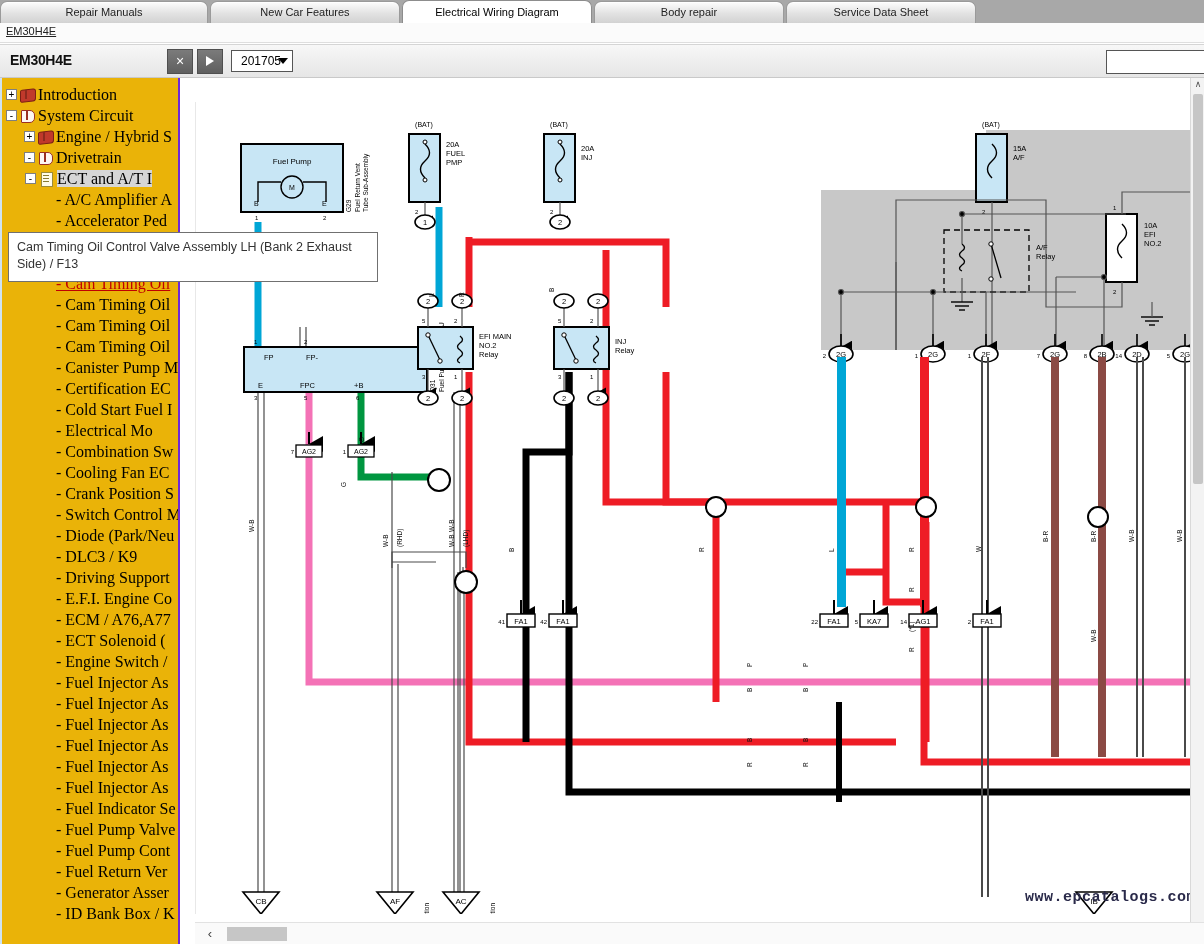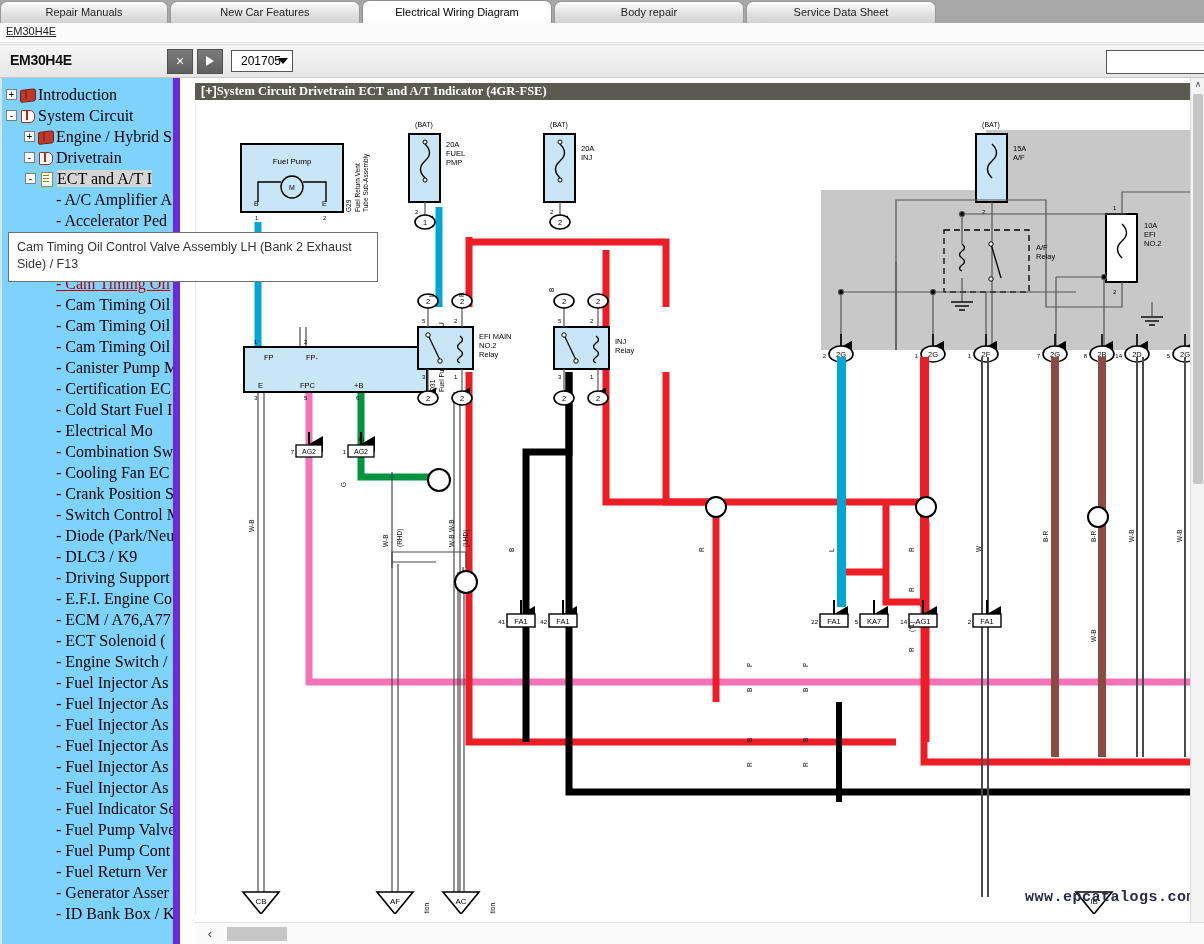--- a/index.html
+++ b/index.html
@@ -21,21 +21,21 @@
   .tab{
     height:22px; line-height:21px;
     background:linear-gradient(#fdfdfd,#e2e2e2 55%,#d2d2d2);
     border:1px solid #9a9a9a; border-bottom:none;
     border-radius:7px 7px 0 0;
     font-size:11px; color:#222; text-align:center;
     margin-right:2px; padding:0 10px;
     white-space:nowrap;
     box-shadow:inset 0 1px 0 #fff;
   }
-  .tab.w1{width:168px}
+  .tab.w1{width:208px}
   .tab.w2{width:190px}
   .tab.w3{width:190px}
   .tab.w4{width:190px}
   .tab.w5{width:190px}
   .tab.active{
     background:#ffffff; height:23px; line-height:22px;
     border-color:#8d8d8d; font-weight:400; color:#000;
   }
 
   
@@ -87,22 +87,22 @@
     width:0;height:0;border-left:5px solid transparent;border-right:5px solid transparent;border-top:6px solid #000;
   }
   .searchbox{
     position:absolute; right:0px; top:5px; width:98px; height:24px;
     background:#fff; border:1px solid #555; border-right:none;
   }
 
   
   .treepanel{
     position:absolute; left:0; top:78px; width:180px; height:866px;
-    background:#7dd3fc;
-    border-right:7px solid #6d28d9;
+    background:#eab308;
+    border-right:2px solid #6d28d9;
     border-left:2px solid #cfe3f2;
     overflow:hidden;
   }
   .treeinner{ position:relative; padding:4px 0 0 0; }
   .trow{
     height:21px; line-height:21px; white-space:nowrap;
     font-family:"Liberation Serif", serif; font-size:16px; color:#000;
     padding-left:4px; position:relative;
   }
   .trow.sel .lbl{ background:#d6d6d6; }
@@ -274,23 +274,20 @@
       <div class="trow d4"><span class="lbl">- Fuel Pump Cont</span></div>
       <div class="trow d4"><span class="lbl">- Fuel Return Ver</span></div>
       <div class="trow d4"><span class="lbl">- Generator Asser</span></div>
       <div class="trow d4"><span class="lbl">- ID Bank Box / K</span></div>
     </div>
 </div>
 
 <div class="tooltip">Cam Timing Oil Control Valve Assembly LH (Bank 2 Exhaust Side) / F13</div>
 
 <div class="content">
-  <div class="dochead">
-    <span class="plus">[+]</span><span>System Circuit  Drivetrain  ECT and A/T Indicator (4GR-FSE)</span>
-  </div>
 
   <div class="canvaswrap">
     <svg class="diagram" width="1009" height="812" viewBox="0 0 1009 812">
       <defs>
         <marker id="arw" markerWidth="9" markerHeight="9" refX="4" refY="7" orient="auto">
           <path d="M0,0 L4,7 L8,0 Z" fill="#000"></path>
         </marker>
         <marker id="arwup" markerWidth="9" markerHeight="9" refX="4" refY="2" orient="auto">
           <path d="M0,9 L4,2 L8,9 Z" fill="#000"></path>
         </marker>

